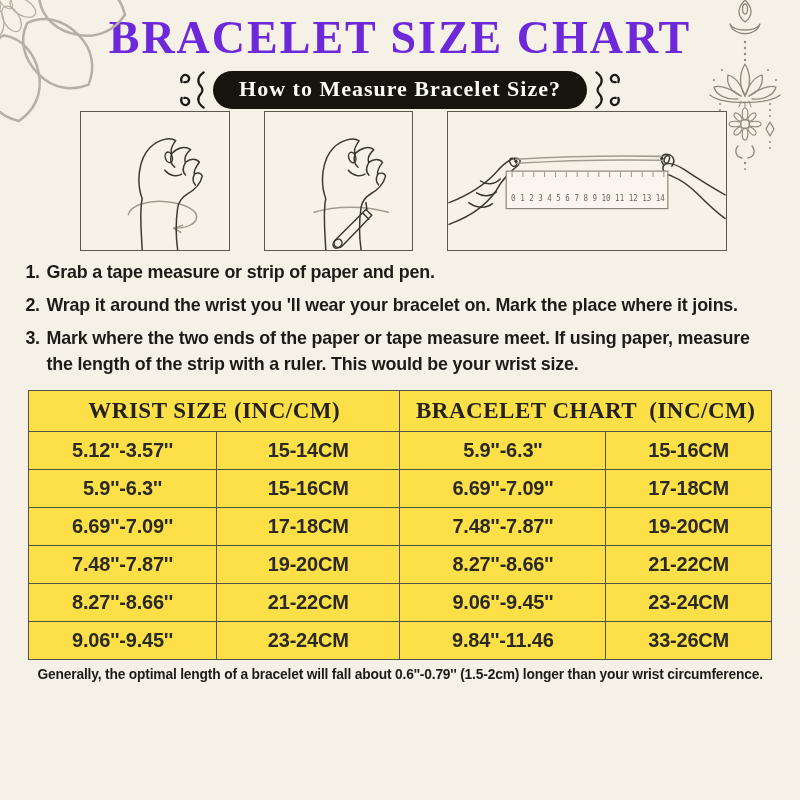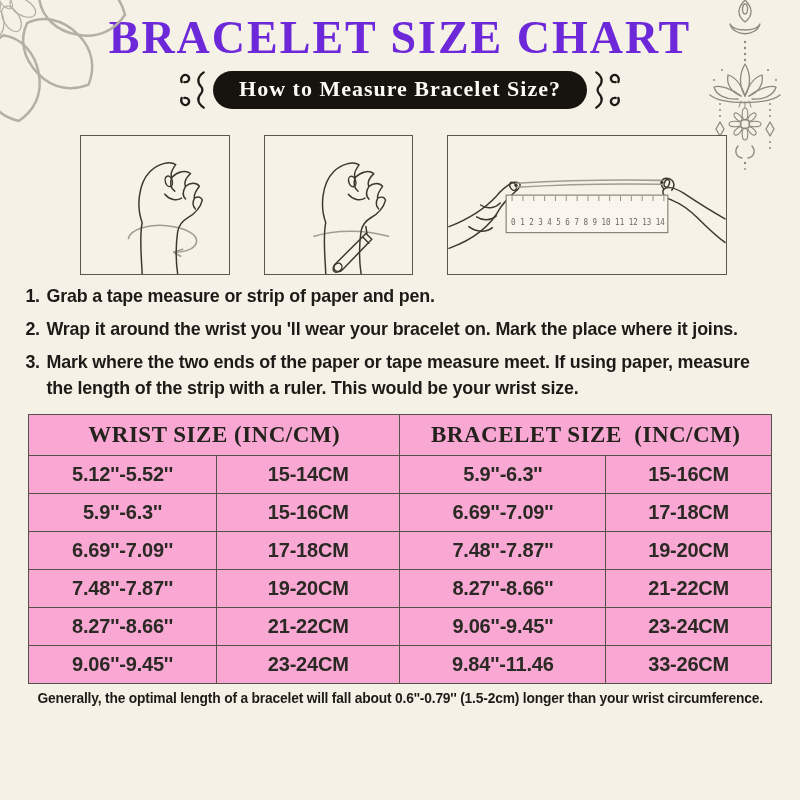--- a/index.html
+++ b/index.html
@@ -13,41 +13,41 @@
   
   .title{margin:13px 0 0;text-align:center;font-family:"Liberation Serif","DejaVu Serif",serif;
          font-weight:700;font-size:46px;letter-spacing:2px;color:#6d28d9;line-height:1.1;}
   .badge-row{margin-top:5px;display:flex;justify-content:center;align-items:center;gap:4px;}
   .flourish{width:30px;height:42px;}
   .flourish.flip{transform:scaleX(-1);}
   .badge{background:#17130e;color:#fcfaf4;border-radius:20px;padding:5px 26px 7px;
          font-family:"Liberation Serif","DejaVu Serif",serif;font-weight:700;font-size:22px;letter-spacing:1px;}
 
   
-  .boxes{position:relative;height:142px;margin-top:24px;}
+  .boxes{position:relative;height:142px;margin-top:0;}
   .box{position:absolute;top:0;height:140px;border:1.4px solid #5c584e;background:#f6f2e7;box-sizing:border-box;}
   .box svg{width:100%;height:100%;display:block;}
   .box1{left:80px;width:150px;}
   .box2{left:264px;width:149px;}
   .box3{left:447px;width:280px;}
 
   
   .steps{margin-top:6px;padding:0 10px 0 27px;transform:scaleX(.94);transform-origin:0 50%;width:812px;box-sizing:border-box;}
   .step{display:flex;gap:7px;font-size:19px;font-weight:700;color:#1d1b17;letter-spacing:-.2px;
         line-height:26px;margin-bottom:7px;}
   .step .txt{flex:1;}
 
   
   .banner{margin-top:10px;height:80px;display:flex;flex-direction:column;justify-content:center;align-items:center;
           background:linear-gradient(180deg,#9e9484 0%,#c6bfaf 9%,#d8d2c5 45%,#cfc8b9 78%,#9e9484 100%);
           font-family:"Liberation Serif","DejaVu Serif",serif;font-size:27px;font-weight:600;color:#26231e;
           letter-spacing:.5px;line-height:34px;text-align:center;}
 
   
-  table.size{width:744px;margin:13px auto 0;border-collapse:collapse;background:#f9a8d4;}
+  table.size{width:744px;margin:13px auto 0;border-collapse:collapse;background:#fde047;}
   table.size th,table.size td{border:1px solid #55524a;text-align:center;padding:0;}
   table.size th{height:40px;font-family:"Liberation Serif","DejaVu Serif",serif;font-size:23px;
                 font-weight:600;letter-spacing:.5px;color:#24221c;white-space:pre;}
   table.size td{height:37px;font-size:20px;font-weight:700;color:#2b2923;letter-spacing:-.2px;}
 
   
   .footer{margin-top:5px;width:870px;transform:scaleX(.92);transform-origin:0 50%;
           text-align:center;font-size:15px;font-weight:700;color:#1d1b17;letter-spacing:-.2px;}
 
   .ink{stroke:#3b382f;fill:none;stroke-width:1.5;stroke-linecap:round;stroke-linejoin:round;}
@@ -223,26 +223,26 @@
   <table class="size">
     <colgroup>
       <col style="width:25.3%">
         <col style="width:24.7%">
         <col style="width:27.7%">
         <col style="width:22.3%">
     </colgroup>
     <thead>
       <tr>
         <th colspan="2">WRIST SIZE (INC/CM)</th>
-        <th colspan="2">BRACELET SIZE  (INC/CM)</th>
+        <th colspan="2">BRACELET CHART  (INC/CM)</th>
       </tr>
     </thead>
     <tbody>
       <tr>
-        <td>5.12''-5.52''</td>
+        <td>5.12''-3.57''</td>
         <td>15-14CM</td>
         <td>5.9''-6.3''</td>
         <td>15-16CM</td>
       </tr>
       <tr>
         <td>5.9''-6.3''</td>
         <td>15-16CM</td>
         <td>6.69''-7.09''</td>
         <td>17-18CM</td>
       </tr>

